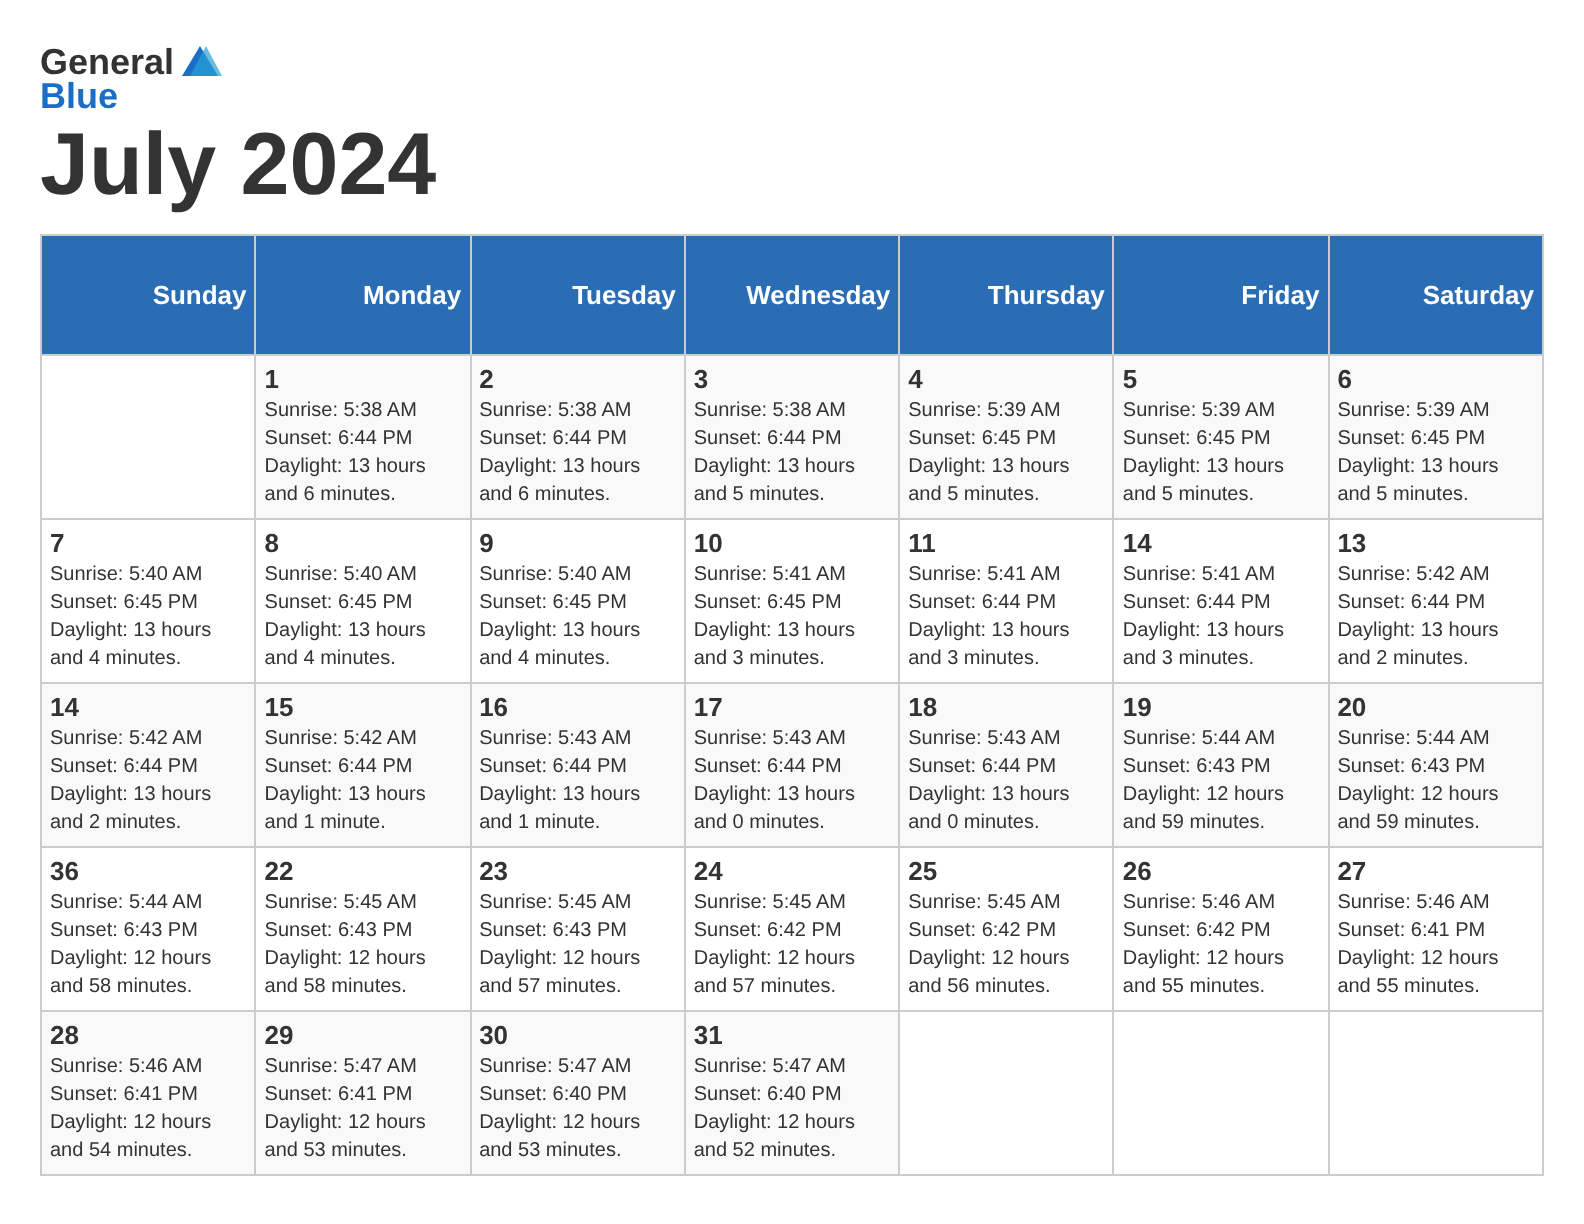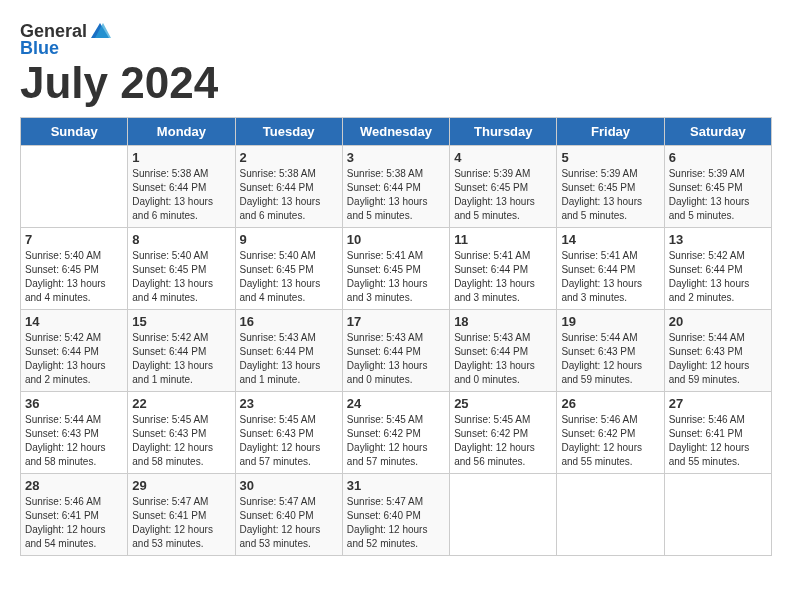--- a/index.html
+++ b/index.html
@@ -38,22 +38,22 @@
     table {
       width: 100%;
       border-collapse: collapse;
       table-layout: fixed;
     }
     thead tr th {
       background-color: #2a6db5;
       color: #fff;
       font-size: 13px;
       font-weight: bold;
-      padding: 6px 4px;
-      text-align: center;
+      padding: 22px 4px;
+      text-align: right;
       border: 1px solid #ccc;
     }
     tbody tr td {
       vertical-align: top;
       border: 1px solid #ccc;
       padding: 4px 4px;
       font-size: 10px;
       color: #333;
       height: 80px;
       background: #fff;

